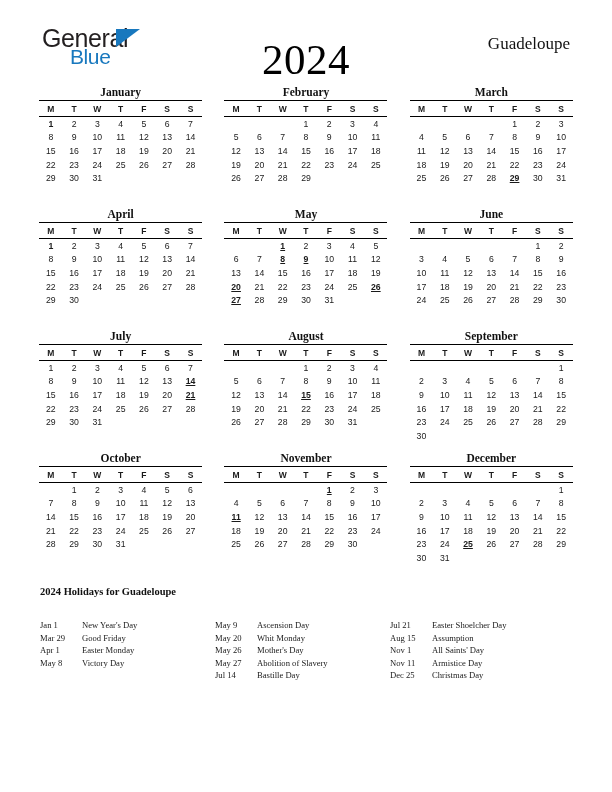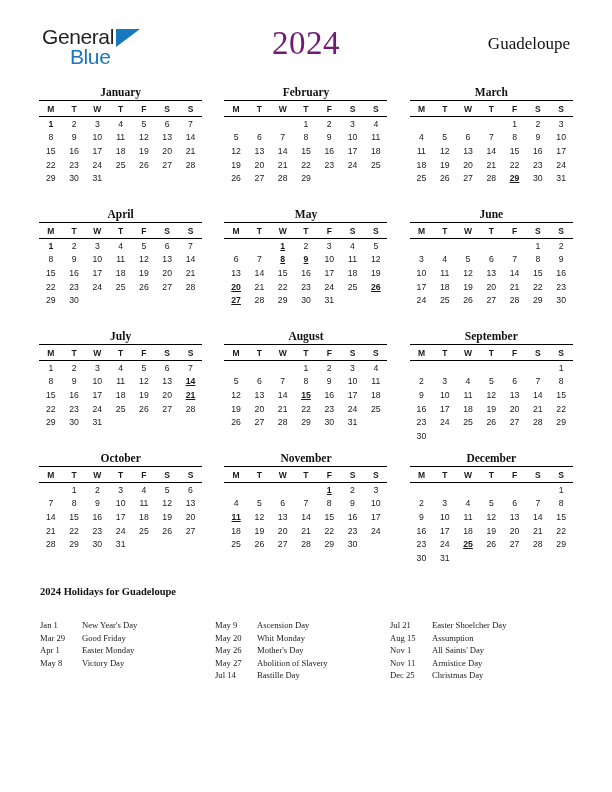--- a/index.html
+++ b/index.html
@@ -24,21 +24,21 @@
   }
   .logo {
     position: absolute;
     left: 2px;
     top: 4px;
     width: 150px;
     height: 48px;
   }
   .logo-general {
     font-family: "Liberation Sans", sans-serif;
-    font-size: 21px;
+    font-size: 25px;
     letter-spacing: -0.4px;
     color: #231f20;
     line-height: 1;
     position: absolute;
     left: 0;
     top: 0;
   }
   .logo-blue {
     font-family: Liberation Sans, sans-serif;
     font-size: 21px;
@@ -55,25 +55,25 @@
     top: 3px;
     width: 0;
     height: 0;
     border-left: 24px solid #1878be;
     border-bottom: 18px solid transparent;
   }
   .year {
     position: absolute;
     left: 0;
     right: 0;
-    top: 3px;
+    top: 13px;
     text-align: center;
-    font-size: 33px;
+    font-size: 43px;
     letter-spacing: 0.5px;
-    color: #701a75;
+    color: #000000;
   }
   .region {
     position: absolute;
     right: 2px;
     top: 12px;
     font-size: 17px;
     color: #111;
   }
 
   

